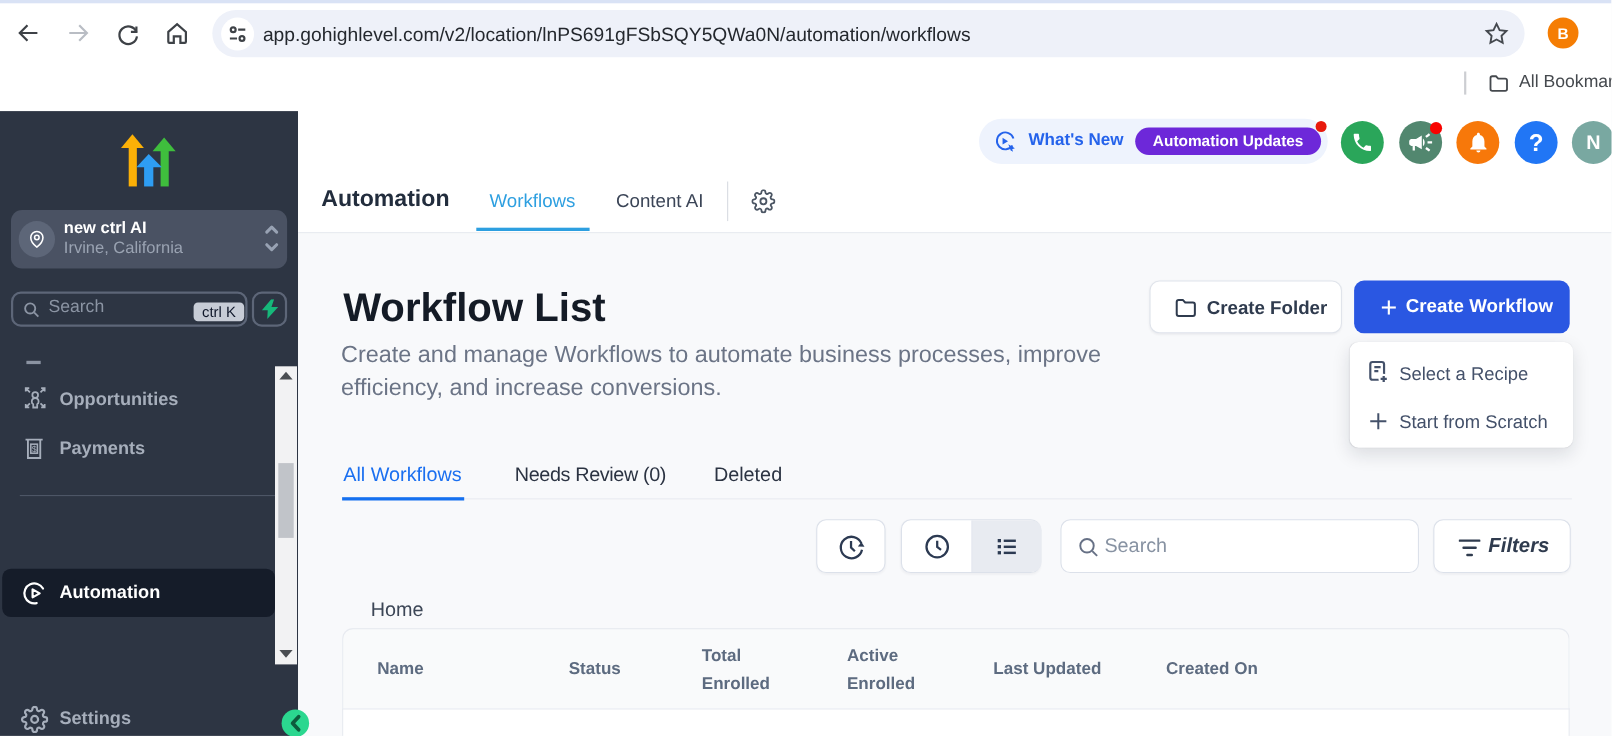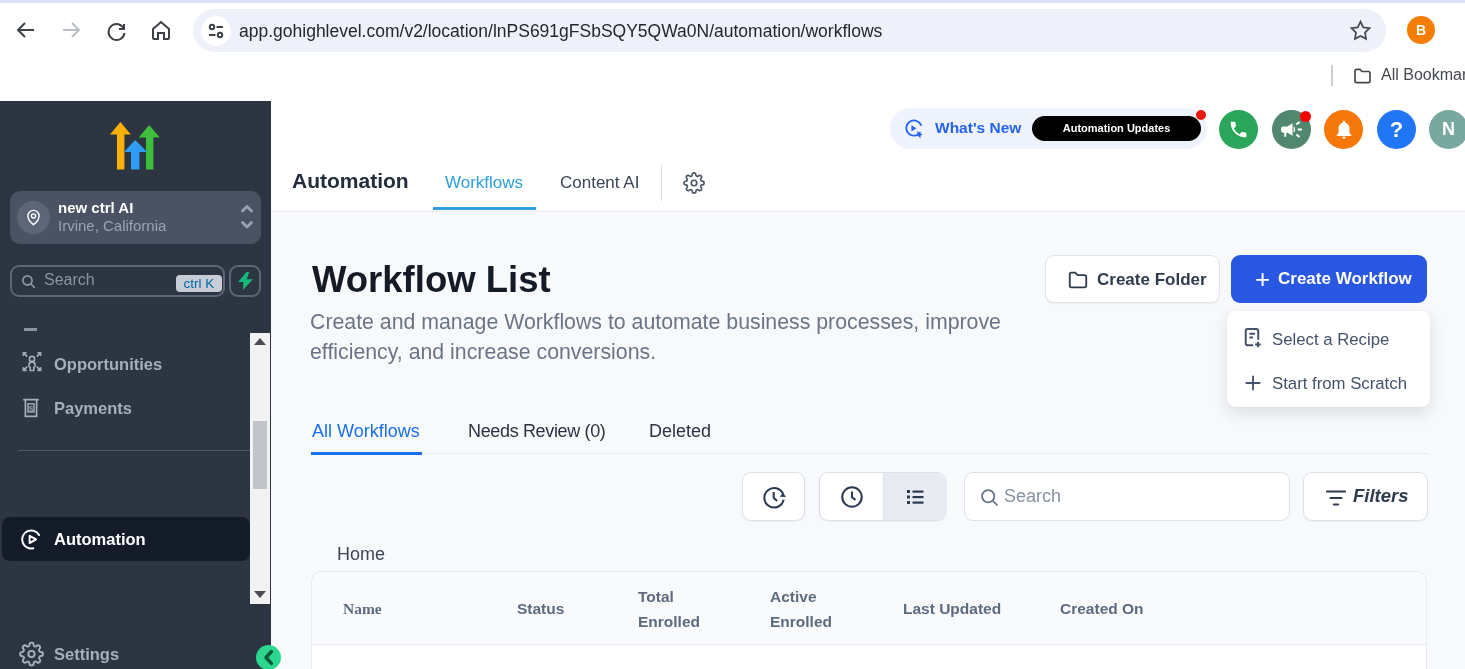--- a/index.html
+++ b/index.html
@@ -17,21 +17,21 @@
   #bmsep { position:absolute; left:1331px; top:65px; width:2px; height:21px; background:#ccced2; }
   #bmtext { position:absolute; left:1381px; top:66px; font-size:16px; color:#45494e; white-space:nowrap; }
 
   
   #sidebar { position:absolute; left:0; top:101px; width:271px; height:568px; background:#2d3543; overflow:hidden; }
   #loccard { position:absolute; left:10px; top:90px; width:251px; height:53px; background:#4a5263; border-radius:10px; }
   #locavatar { position:absolute; left:7px; top:10px; width:33px; height:33px; border-radius:50%; background:#5d6678; }
   #locname { position:absolute; left:48px; top:8px; font-size:15px; font-weight:bold; color:#fff; }
   #loccity { position:absolute; left:48px; top:26px; font-size:15px; color:#9aa3b2; }
   #searchbox { position:absolute; left:10px; top:164px; width:215px; height:32px; border:2px solid #5d6678; border-radius:9px; }
-  #ctrlk { position:absolute; left:164px; top:8px; width:46px; height:17px; background:#c7ccd6; border-radius:4px; font-size:13.5px; color:#0369a1; text-align:center; line-height:17px; font-weight:500;}
+  #ctrlk { position:absolute; left:164px; top:8px; width:46px; height:17px; background:#c7ccd6; border-radius:4px; font-size:13.5px; color:#0f172a; text-align:center; line-height:17px; font-weight:500;}
   #boltbtn { position:absolute; left:229px; top:164px; width:32px; height:32px; border:2px solid #5d6678; border-radius:9px; }
   .mitem { position:absolute; left:0; width:271px; height:44px; }
   .mtext { position:absolute; left:54px; top:50%; transform:translateY(-50%); font-size:16.5px; font-weight:600; color:#a6aebb; }
   .micon { position:absolute; left:19px; top:50%; transform:translateY(-50%); }
   #mi-auto-bg { position:absolute; left:2px; top:416px; width:248px; height:44px; background:#151c29; border-radius:8px; }
   #dashscroll { position:absolute; left:24px; top:227px; width:13px; height:3px; background:#8b93a2; }
   
   #sbtrack { position:absolute; left:250px; top:232px; width:20px; height:271px; background:#f2f2f3; }
   #sbthumb { position:absolute; left:3px; top:88px; width:14px; height:68px; background:#c1c4c9; }
   .sbarr { position:absolute; left:4px; width:0; height:0; border-left:6px solid transparent; border-right:6px solid transparent; }
@@ -43,21 +43,21 @@
   #mainhead { position:absolute; left:0; top:0; width:1194px; height:111px; background:#fff; border-bottom:1px solid #e7eaf0; }
   #h-automation { position:absolute; left:21px; top:68px; font-size:21px; font-weight:600; color:#222d3d; }
   #t-workflows { position:absolute; left:174px; top:72px; font-size:17px; font-weight:500; color:#2d9fe0; }
   #t-underline { position:absolute; left:162px; top:106px; width:103px; height:3px; background:#2d9fe0; }
   #t-contentai { position:absolute; left:289px; top:72px; font-size:17px; color:#3b4557; }
   #t-sep { position:absolute; left:390px; top:64px; width:1px; height:36px; background:#d7dbe2; }
   #t-global { position:absolute; left:446px; top:72px; font-size:17.5px; color:#3b4557; }
   
   #wn-pill { position:absolute; left:619px; top:7px; width:317px; height:41px; background:#eef3fd; border-radius:21px; }
   #wn-text { position:absolute; left:45px; top:11px; font-size:15.5px; font-weight:bold; color:#2563eb; }
-  #wn-inner { position:absolute; left:142px; top:8px; width:169px; height:25px; background:#000000; border-radius:13px; color:#fff; font-size:11px; font-weight:bold; text-align:center; line-height:25px; }
+  #wn-inner { position:absolute; left:142px; top:8px; width:169px; height:25px; background:#6d28d9; border-radius:13px; color:#fff; font-size:14px; font-weight:bold; text-align:center; line-height:25px; }
   .hcirc { position:absolute; top:9px; width:39px; height:39px; border-radius:50%; }
   .hdot { position:absolute; width:10px; height:10px; border-radius:50%; background:#e8190c; }
 
   
   #wl-title { position:absolute; left:41px; top:158px; font-size:36.5px; font-weight:600; color:#141b26; }
   #wl-sub { position:absolute; left:39px; top:206px; font-size:21.3px; color:#6b7486; line-height:30px; width:720px; letter-spacing:0; }
   #btn-folder { position:absolute; left:774px; top:154px; width:175px; height:48px; background:#fff; border:1px solid #e0e4eb; border-radius:9px; box-shadow:0 1px 2px rgba(16,24,40,.05); }
   #btn-folder span { position:absolute; left:51px; top:14px; font-size:17px; font-weight:600; color:#2f3b4e; }
   #btn-create { position:absolute; left:960px; top:154px; width:196px; height:48px; background:#2a57e2; border-radius:9px; color:#fff; }
   #btn-create span { position:absolute; left:47px; top:14px; font-size:17px; font-weight:600; }
@@ -330,19 +330,19 @@
     <svg style="position:absolute;left:22px;top:16px;" width="20" height="18" viewBox="0 0 20 18" fill="none" stroke="#2f3b4e" stroke-width="2.2" stroke-linecap="round">
         <path d="M1 2.5h18M4.5 9h11M8 15.5h4"></path>
       </svg>
     <span>Filters</span>
   </div>
 
   <div id="home">Home</div>
   <div id="tcard"></div>
   <div id="trow"></div>
   <div id="thdrline"></div>
-  <div class="th" style="left:72px;top:496px;font-family:Liberation Serif, serif;">Name</div>
+  <div class="th" style="left:72px;top:496px;">Name</div>
   <div class="th" style="left:246px;top:496px;">Status</div>
   <div class="th" style="left:367px;top:484px;">Total<br>Enrolled</div>
   <div class="th" style="left:499px;top:484px;">Active<br>Enrolled</div>
   <div class="th" style="left:632px;top:496px;">Last Updated</div>
   <div class="th" style="left:789px;top:496px;">Created On</div>
 </div>
 
 </body></html>

